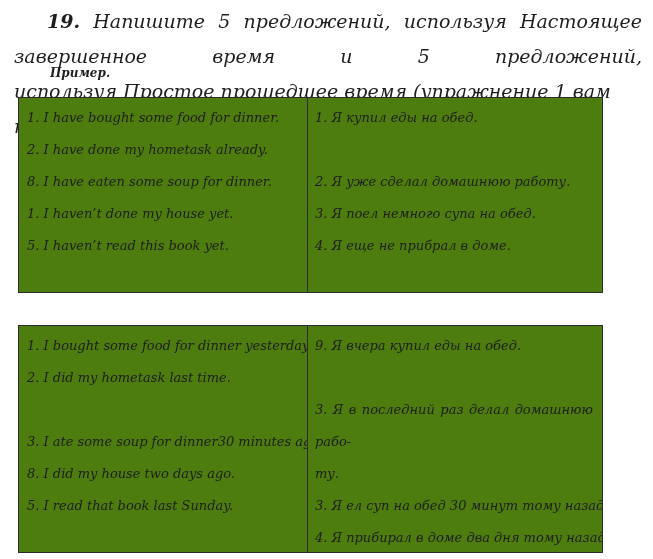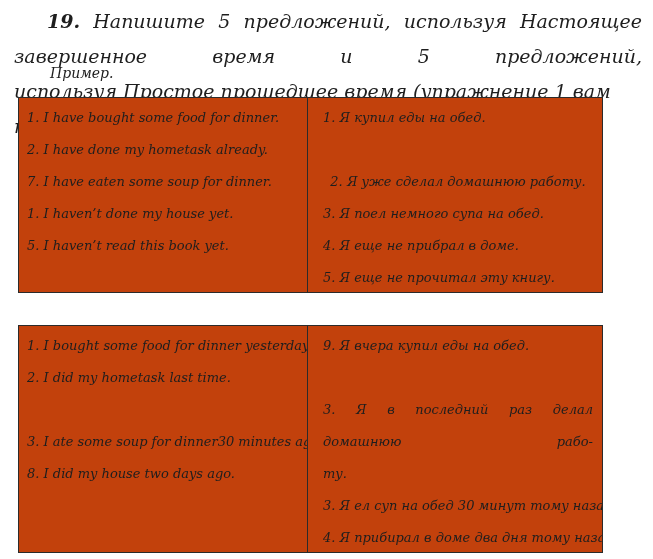--- a/index.html
+++ b/index.html
@@ -19,42 +19,42 @@
   .task .line1 {
     text-indent: 33px;
     text-align: justify;
     text-align-last: justify;
     line-height: 35px;
     white-space: normal;
   }
   .task .line1 .num { font-weight: bold; }
   .task .line2 { line-height: 35px; }
 
-  .example { position: absolute; left: 50px; top: 63px; font-size: 14px; line-height: 20px; }
+  .example { position: absolute; left: 50px; top: 63px; font-size: 12px; line-height: 20px; font-weight: bold; }
 
   
   .ex-table {
     position: absolute; left: 18px; width: 585px;
     border: 1px solid #2b2b2b;
     display: flex;
-    background: #c2410c;
+    background: #4d7c0f;
     font-style: italic;
   }
   .t1 { top: 97px;  height: 196px; }
   .t2 { top: 325px; height: 228px; }
   .col { padding: 4px 8px 0 8px; overflow: hidden; }
   .col-en { width: 289px; border-right: 1px solid #2b2b2b; }
-  .col-ru { flex: 1; padding-left: 7px; padding-right: 9px; margin-left: 8px; }
+  .col-ru { flex: 1; padding-left: 7px; padding-right: 9px; }
 
   .sent {
     font-size: 13px;
     line-height: 32px;
     white-space: nowrap;
   }
-  .gap { margin-top: 32px; text-align: center; }
+  .gap { margin-top: 32px; }
   .stretch {
     white-space: normal;
     text-align: justify;
     text-align-last: justify;
   }
 </style>
 </head>
 <body>
 
 <div class="page">
@@ -66,39 +66,39 @@
     </div>
     <div class="line2">используя Простое прошедшее время (упражнение 1 вам поможет).</div>
   </div>
 
   <div class="example">Пример.</div>
 
   <div class="ex-table t1">
     <div class="col col-en">
       <p class="sent">1. I have bought some food for dinner.</p>
       <p class="sent">2. I have done my hometask already.</p>
-      <p class="sent">7. I have eaten some soup for dinner.</p>
+      <p class="sent">8. I have eaten some soup for dinner.</p>
       <p class="sent">1. I haven’t done my house yet.</p>
       <p class="sent">5. I haven’t read this book yet.</p>
     </div>
     <div class="col col-ru">
       <p class="sent">1. Я купил еды на обед.</p>
       <p class="sent gap">2. Я уже сделал домашнюю работу.</p>
       <p class="sent">3. Я поел немного супа на обед.</p>
       <p class="sent">4. Я еще не прибрал в доме.</p>
-      <p class="sent">5. Я еще не прочитал эту книгу.</p>
     </div>
   </div>
 
   <div class="ex-table t2">
     <div class="col col-en">
       <p class="sent">1. I bought some food for dinner yesterday.</p>
       <p class="sent">2. I did my hometask last time.</p>
       <p class="sent gap">3. I ate some soup for dinner30 minutes ago.</p>
       <p class="sent">8. I did my house two days ago.</p>
+      <p class="sent">5. I read that book last Sunday.</p>
     </div>
     <div class="col col-ru">
       <p class="sent">9. Я вчера купил еды на обед.</p>
       <p class="sent gap stretch">3. Я в последний раз делал домашнюю рабо-</p>
       <p class="sent">ту.</p>
       <p class="sent">3. Я ел суп на обед 30 минут тому назад.</p>
       <p class="sent">4. Я прибирал в доме два дня тому назад.</p>
 
     </div>
   </div>

